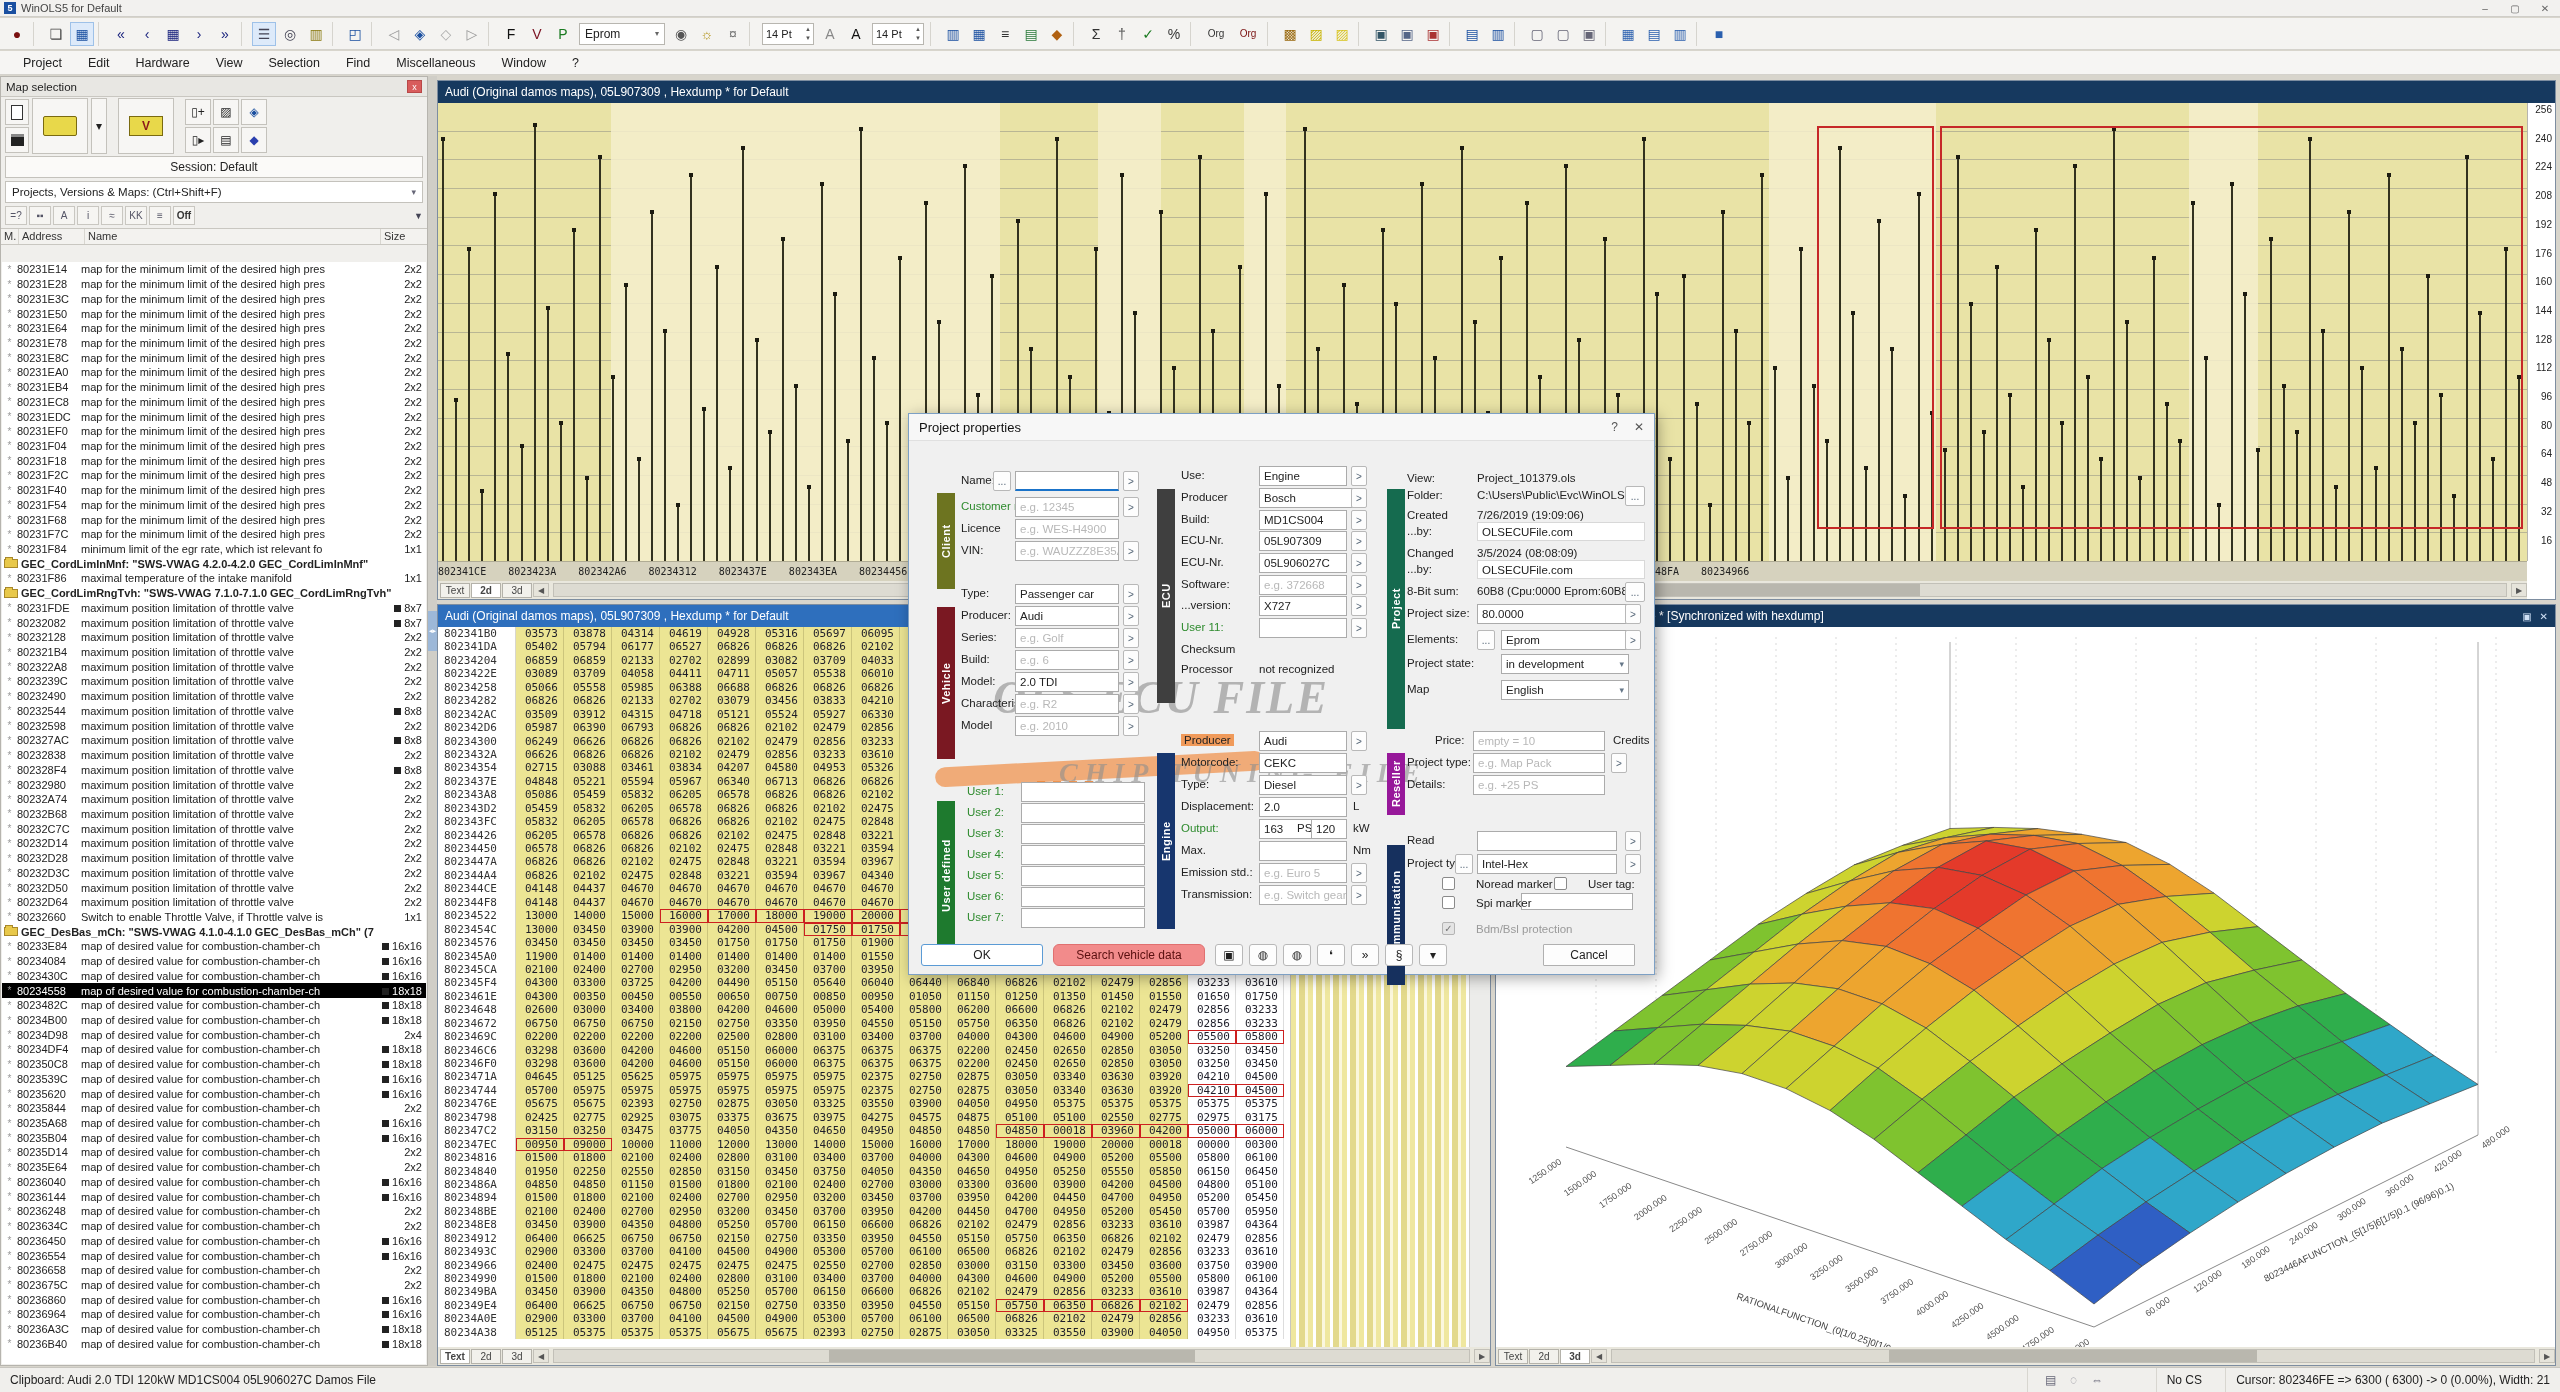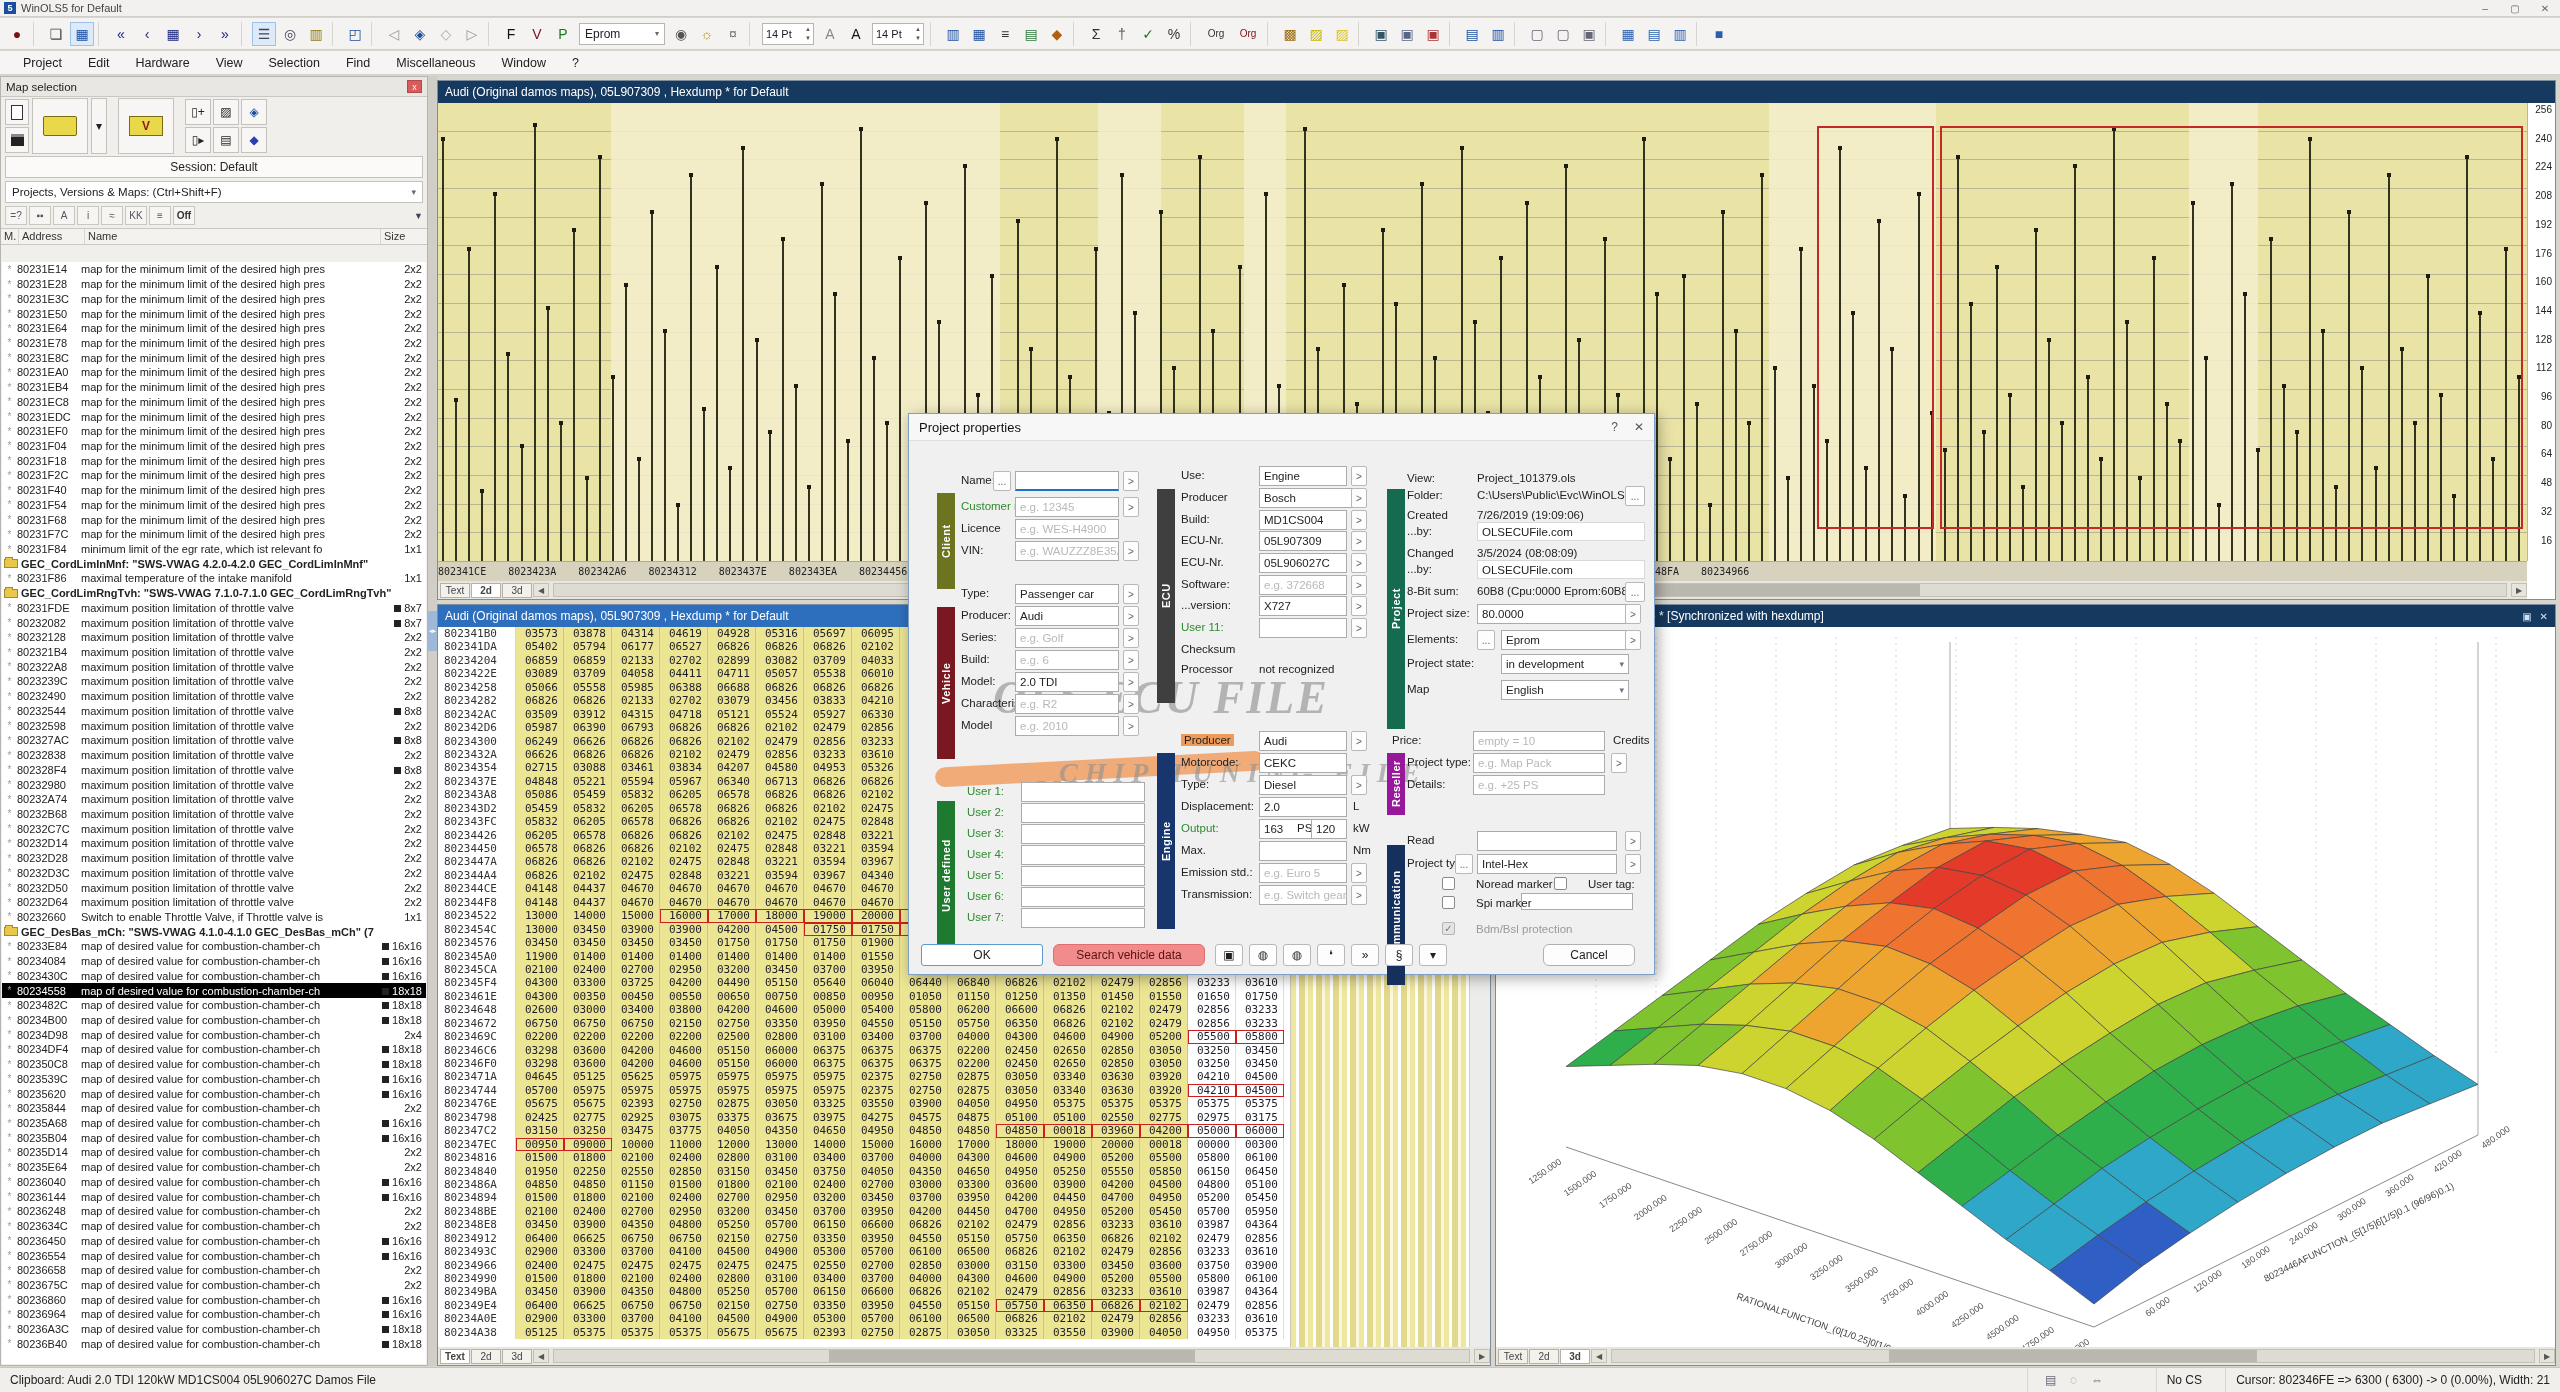--- a/index.html
+++ b/index.html
@@ -104,21 +104,21 @@
   .cbx .bx{width:13px;height:13px;border:1px solid #8a8a8a;background:#fff;border-radius:2px;display:flex;align-items:center;justify-content:center;font-size:10px;color:#777;}
   .cbx.dis{color:#9a9a9a;}
   .cbx.dis .bx{background:#e4e4e4;border-color:#b4b4b4;}
   .wm1{position:absolute;left:84px;top:230px;font-size:46px;font-weight:bold;font-style:italic;color:#8f8f8f;opacity:.62;letter-spacing:2px;font-family:"Liberation Serif",serif;white-space:nowrap;}
   .wm2{position:absolute;left:150px;top:316px;font-size:28px;font-weight:bold;font-style:italic;color:#8f8f8f;opacity:.6;letter-spacing:7px;font-family:"Liberation Serif",serif;white-space:nowrap;}
   .wmband{position:absolute;left:26px;top:318px;width:330px;height:20px;background:#f09a5a;opacity:.8;transform:rotate(-3deg);border-radius:10px;}
   .wmchk{position:absolute;left:120px;top:340px;width:64px;height:16px;opacity:.85;
      background:repeating-conic-gradient(#f0883a 0 25%,transparent 0 50%) 0 0/16px 16px;}
   .okbtn{position:absolute;border:1px solid #5b9bd5;background:#fff;border-radius:3px;display:flex;align-items:center;justify-content:center;font-size:12px;}
   .searchbtn{position:absolute;border:1px solid #e07070;background:#f28b8b;color:#5a1010;border-radius:6px;display:flex;align-items:center;justify-content:center;font-size:12px;}
-  .cancelbtn{position:absolute;border:1px solid #b0b0b0;background:#fdfdfd;border-radius:6px;display:flex;align-items:center;justify-content:center;font-size:12px;}
+  .cancelbtn{position:absolute;border:1px solid #b0b0b0;background:#fdfdfd;border-radius:1px;display:flex;align-items:center;justify-content:center;font-size:12px;}
   .icobtn{position:absolute;width:28px;height:22px;border:1px solid #b8b8b8;background:#fdfdfd;border-radius:3px;display:flex;align-items:center;justify-content:center;font-size:12px;}
   
   .statusbar{position:absolute;left:0;bottom:0;right:0;height:25px;background:#f0efec;border-top:1px solid #c8c6c0;display:flex;align-items:center;font-size:12px;}
   .statusbar .seg{padding:0 10px;height:100%;display:flex;align-items:center;border-right:1px solid #d8d6d0;white-space:nowrap;}
   .splitter{position:absolute;left:428px;top:76px;width:9px;bottom:26px;background:#d0cec7;}
   .splitgrip{position:absolute;left:0;top:535px;width:9px;height:40px;background:#9db8d8;color:#fff;font-size:7px;display:flex;align-items:center;justify-content:center;}
 </style>
 </head>
 <body>
 
@@ -2618,21 +2618,21 @@
         <div class="dsel" style="left: 592px; top: 213px; width: 128px;">
           <span>in development</span>
           <span class="car">▾</span>
         </div>
         <div class="dlbl" style="left: 498px; top: 242px;">Map</div>
         <div class="dsel" style="left: 592px; top: 239px; width: 128px;">
           <span>English</span>
           <span class="car">▾</span>
         </div>
         <div class="vbar" style="left: 478px; top: 312px; width: 18px; height: 62px; background: rgb(151, 24, 154);">Reseller</div>
-        <div class="dlbl" style="left: 483px; top: 293px;">Price:</div>
+        <div class="dlbl" style="left: 526px; top: 293px;">Price:</div>
         <div class="dinput ph" style="left: 564px; top: 290px; width: 132px;">empty = 10</div>
         <div class="dsfx" style="left: 704px; top: 293px;">Credits</div>
         <div class="dlbl" style="left: 498px; top: 315px;">Project type:</div>
         <div class="dinput ph" style="left: 564px; top: 312px; width: 132px;">e.g. Map Pack</div>
         <div class="dbtn" style="left: 702px; top: 312px; width: 16px;">&gt;</div>
         <div class="dlbl" style="left: 498px; top: 337px;">Details:</div>
         <div class="dinput ph" style="left: 564px; top: 334px; width: 132px;">e.g. +25 PS</div>
         <div class="vbar" style="left: 478px; top: 404px; width: 18px; height: 140px; background: rgb(22, 48, 94);">Communication</div>
         <div class="dlbl" style="left: 498px; top: 393px;">Read</div>
         <div class="dinput" style="left: 568px; top: 390px; width: 140px;"></div>

